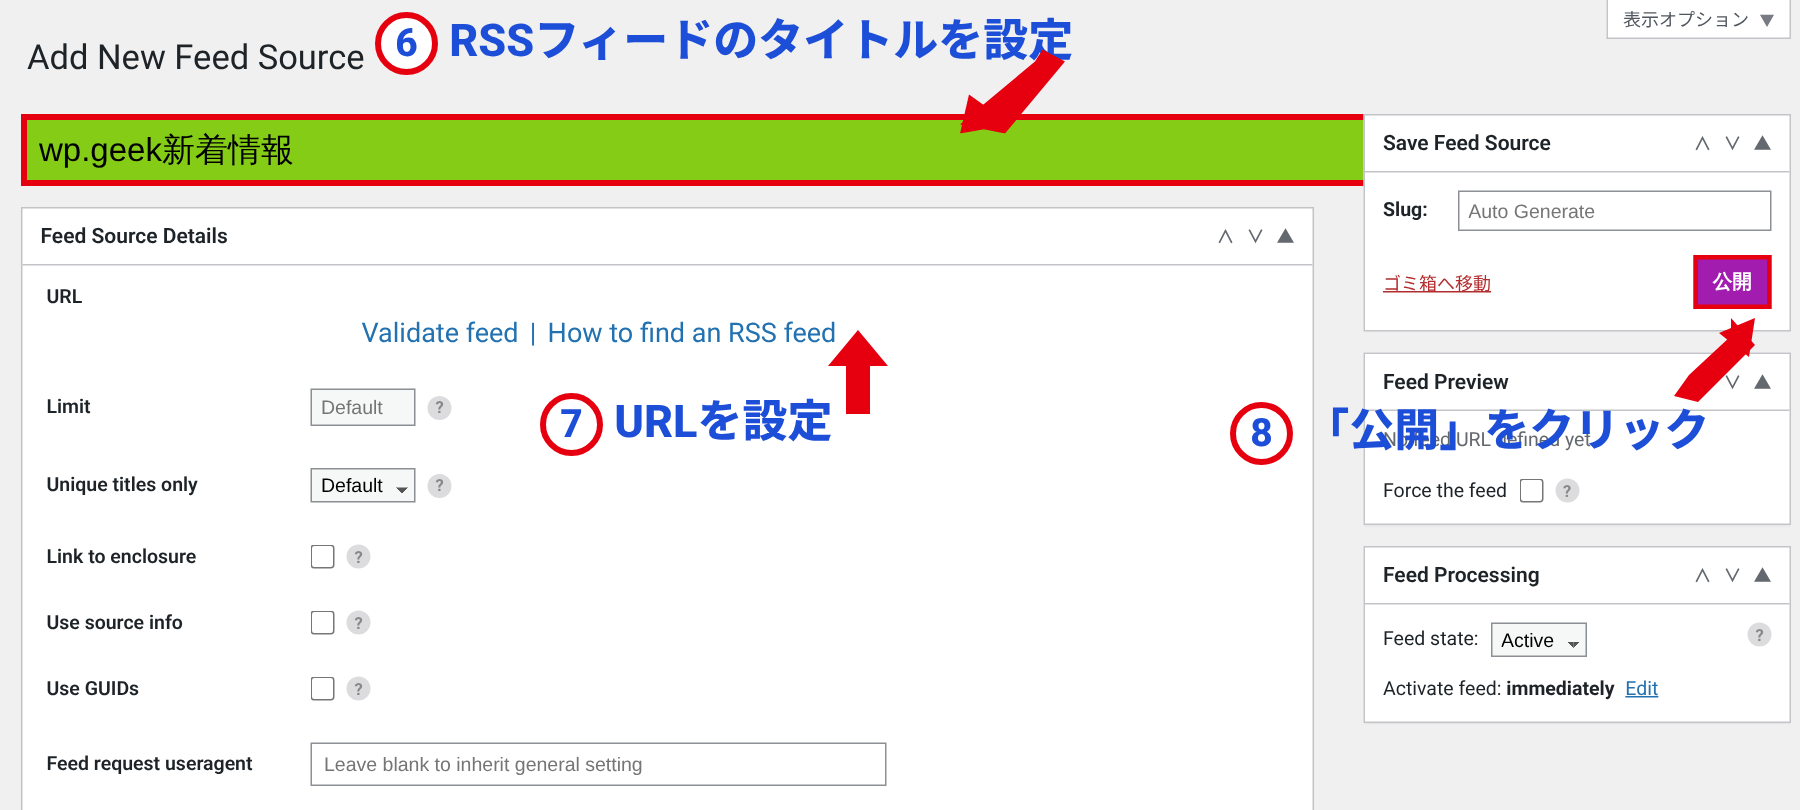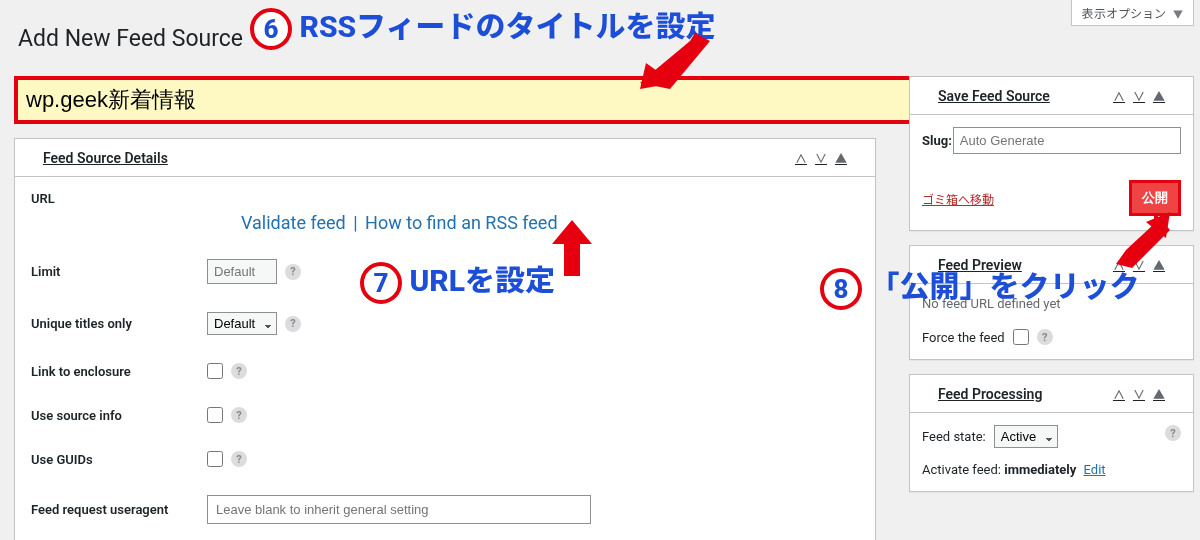--- a/index.html
+++ b/index.html
@@ -1,47 +1,47 @@
 <!DOCTYPE html>
 <html><head>
 <meta charset="utf-8">
 <style>
   * { box-sizing: border-box; margin: 0; padding: 0; }
   html, body { width: 1200px; height: 540px; font-family: -apple-system, BlinkMacSystemFont, "Segoe UI", Roboto, "Noto Sans JP", sans-serif; background: #f0f0f1; color: #1d2327; overflow: hidden; }
   .page { position: relative; width: 1200px; height: 540px; }
   .screenopt { position: absolute; top: 0; right: 6px; background: #fff; border: 1px solid #c3c4c7; border-top: none; padding: 4px 10px; font-size: 12px; color: #50575e; }
   .screenopt .caret { margin-left: 4px; font-size: 10px; color: #787c82; }
   h1.title { position: absolute; left: 18px; top: 25px; font-size: 23px; font-weight: 400; }
-  .title-input { position: absolute; left: 14px; top: 76px; width: 1030px; height: 38px; border: 4px solid #e6000f; background: #fef9c3; padding: 20px 8px; font-size: 22px; }
+  .title-input { position: absolute; left: 14px; top: 76px; width: 1030px; height: 38px; border: 4px solid #e6000f; background: #84cc16; padding: 20px 8px; font-size: 22px; }
   .main-area { position: absolute; left: 14px; top: 138px; width: 862px; }
   .panel { background: #fff; border: 1px solid #c3c4c7; box-shadow: 0 1px 1px rgba(0,0,0,.04); }
-  .panel-hdr { display: flex; align-items: center; justify-content: space-between; padding: 10px 28px; border-bottom: 1px solid #c3c4c7; font-weight: 600; font-size: 14px; text-decoration: underline; }
+  .panel-hdr { display: flex; align-items: center; justify-content: space-between; padding: 10px 12px; border-bottom: 1px solid #c3c4c7; font-weight: 600; font-size: 14px; }
   .panel-ctrl { display: flex; gap: 8px; font-size: 12px; color: #646970; }
   .panel-ctrl span { cursor: pointer; }
   .panel-body { padding: 14px 16px 20px; }
   .row { display: flex; align-items: center; margin-bottom: 28px; }
   .row .lab { width: 176px; font-size: 13px; font-weight: 600; }
   .row .ctl { flex: 1; display: flex; align-items: center; gap: 8px; }
   .urlbox { width: 382px; height: 34px; border: 3px solid #e6000f; padding: 4px 8px; font-size: 14px; background: #fff; }
   .helper-links { font-size: 18px; margin-top: 4px; margin-left: 210px; }
   .helper-links a { color: #2271b1; text-decoration: none; }
   .helper-links .sep { color: #2271b1; margin: 0 3px; }
   .url-wrap { margin-bottom: 6px; }
   input[type=text].sm { width: 70px; padding: 4px 6px; border: 1px solid #8c8f94; background: #f6f7f7; font-size: 13px; color: #555; }
   select.sm { padding: 3px 20px 3px 6px; border: 1px solid #8c8f94; background: #f6f7f7; font-size: 13px; -webkit-appearance: none; appearance: none; background-image: linear-gradient(45deg, transparent 50%, #555 50%), linear-gradient(135deg, #555 50%, transparent 50%); background-position: right 8px top 12px, right 4px top 12px; background-size: 4px 4px, 4px 4px; background-repeat: no-repeat; }
   .hint { display: inline-flex; width: 16px; height: 16px; border-radius: 50%; background: #dcdcde; color: #888; font-size: 11px; font-weight: 700; align-items: center; justify-content: center; }
   input[type=checkbox] { width: 16px; height: 16px; border: 1px solid #8c8f94; border-radius: 3px; background: #fff; }
   .big-input { width: 384px; padding: 6px 8px; border: 1px solid #8c8f94; font-size: 13px; color: #3b82f6; }
   .sidebar { position: absolute; right: 6px; top: 76px; width: 285px; display: flex; flex-direction: column; gap: 14px; }
   .sb-body { padding: 12px 12px 14px; font-size: 13px; }
-  .slug-row { display: flex; align-items: center; gap: 1px; margin-bottom: 26px; }
+  .slug-row { display: flex; align-items: center; gap: 20px; margin-bottom: 16px; }
   .slug-row input { flex: 1; padding: 5px 6px; border: 1px solid #8c8f94; font-size: 13px; }
   .save-actions { display: flex; align-items: center; justify-content: space-between; }
   .trash { color: #b32d2e; font-size: 12px; text-decoration: underline; }
-  .pub-btn { background: #ef4444; color: #fff; border: 3px solid #e6000f; padding: 6px 10px; font-size: 13px; font-weight: 600; }
+  .pub-btn { background: #a21caf; color: #fff; border: 3px solid #e6000f; padding: 6px 10px; font-size: 13px; font-weight: 600; }
   .muted { color: #646970; font-size: 13px; }
   .force-row { display: flex; align-items: flex-end; gap: 8px; margin-top: 18px; }
   .fstate-row { display: flex; align-items: center; gap: 8px; }
   .act-row { margin-top: 14px; font-size: 13px; }
   .act-row .edit { color: #2271b1; margin-left: 4px; }
   .hint-abs { position: absolute; }
   
   .ann { position: absolute; color: #1d4ed8; font-weight: 800; white-space: nowrap; pointer-events: none; }
   .circ { display: inline-flex; width: 42px; height: 42px; border: 4px solid #e6000f; border-radius: 50%; align-items: center; justify-content: center; font-size: 26px; vertical-align: middle; background: #fff; }
   .ann6 { left: 250px; top: 2px; font-size: 30px; }

